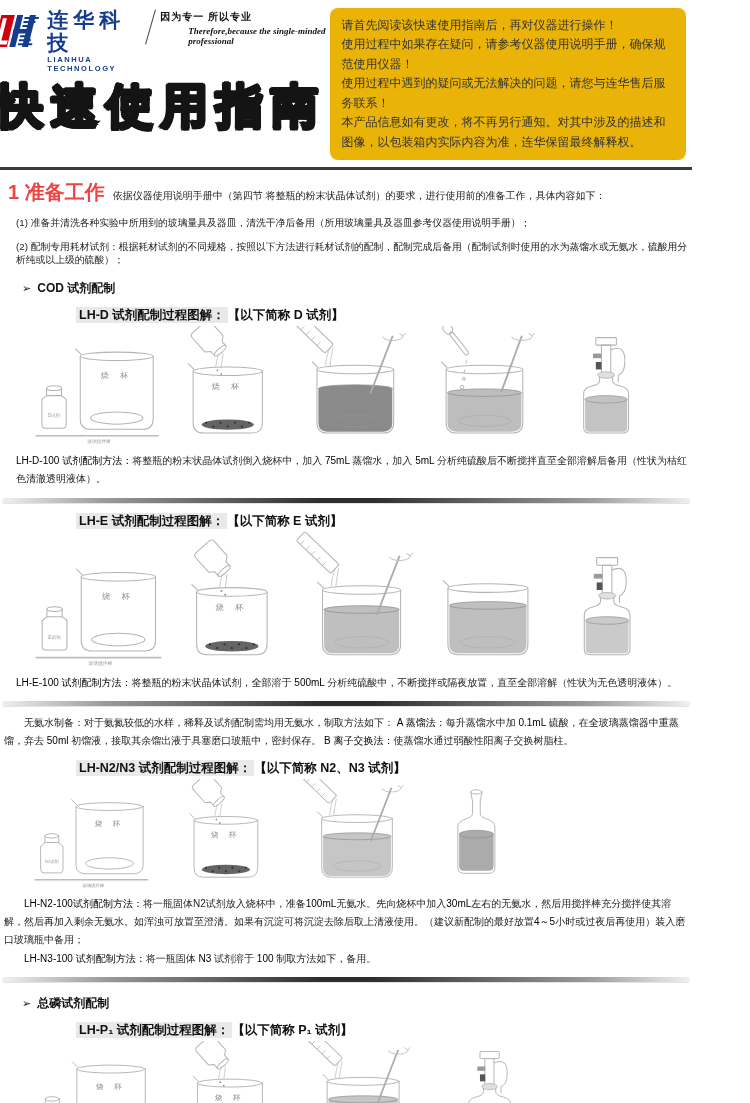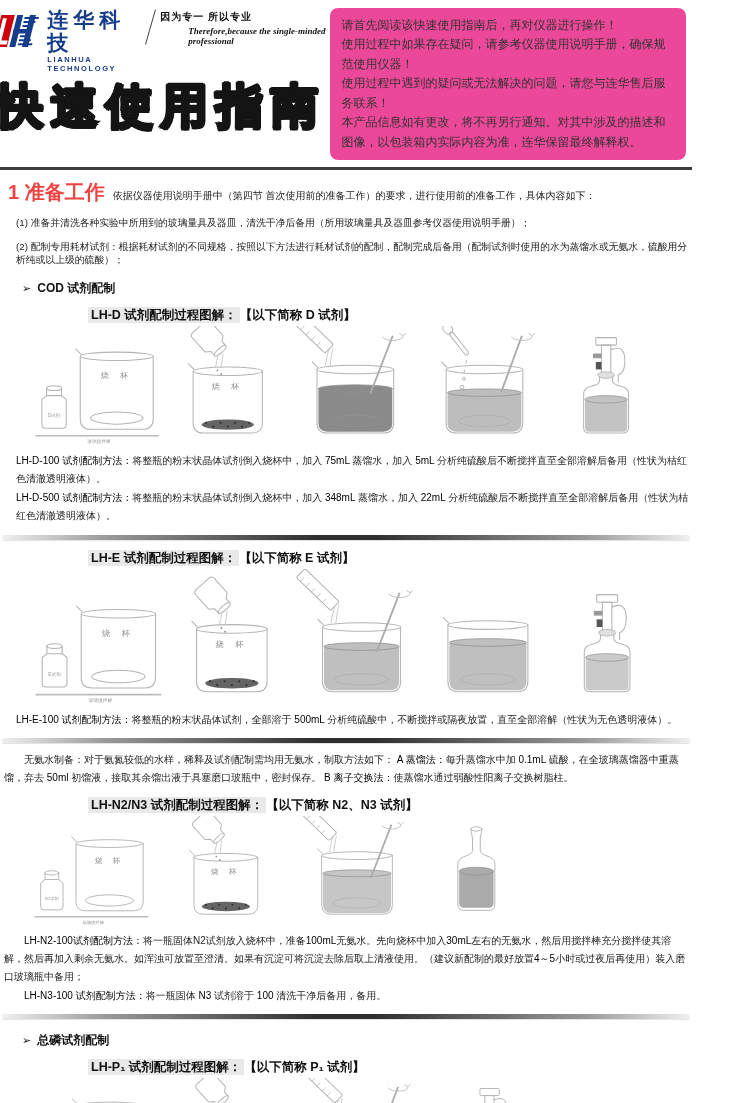--- a/index.html
+++ b/index.html
@@ -15,31 +15,31 @@
   .logo-text{margin-left:4px;}
   .logo-cn{color:#163c8c;font-size:21px;font-weight:bold;letter-spacing:5px;line-height:1.1;}
   .logo-en{color:#163c8c;font-size:7.5px;font-weight:bold;letter-spacing:1.6px;margin-top:1px;}
   .logo-slash{width:1px;height:36px;background:#444;transform:rotate(16deg);margin:1px 9px 0 10px;}
   .slogan{padding-top:2px;}
   .slogan-cn{font-size:10px;font-weight:bold;color:#111;letter-spacing:1px;}
   .slogan-en{font-size:9px;font-weight:bold;font-style:italic;color:#111;font-family:"Liberation Serif","DejaVu Serif",serif;margin-top:2px;margin-left:28px;}
   .main-title{margin:8px 0 0 -4px;font-size:47px;font-weight:900;line-height:1.05;letter-spacing:8px;color:#fff;
     -webkit-text-stroke:2.3px #141414;
     text-shadow:2px 0 0 #141414,-2px 0 0 #141414,0 2px 0 #141414,0 -2px 0 #141414,1.5px 1.5px 0 #141414,-1.5px -1.5px 0 #141414,1.5px -1.5px 0 #141414,-1.5px 1.5px 0 #141414;}
-  .notice{width:414px;background:#ec4899;border-radius:8px;padding:8px 12px;font-size:12px;line-height:1.62;color:#333;margin-top:2px;}
+  .notice{width:414px;background:#eab308;border-radius:8px;padding:8px 12px;font-size:12px;line-height:1.62;color:#333;margin-top:2px;}
   .hr{height:2.5px;background:#3c3c3c;margin-top:7px;}
 
   
   .sec1{display:flex;align-items:baseline;margin:9px 8px 0 8px;}
   .sec1-title{font-size:20px;font-weight:bold;color:#ef4444;white-space:nowrap;}
   .sec1-intro{font-size:10px;margin-left:8px;color:#222;}
   .para{font-size:9.8px;margin:11px 4px 0 16px;color:#222;}
   .bullet{margin:13px 0 0 22px;font-size:12px;font-weight:bold;color:#111;}
   .bullet .arr{margin-right:6px;font-size:11px;}
-  .subhead{margin:10px 0 0 48px;font-size:12.5px;font-weight:bold;color:#111;padding-left:40px;}
+  .subhead{margin:10px 0 0 36px;font-size:12.5px;font-weight:bold;color:#111;padding-left:40px;}
   .subhead .hl{background:#e9e9e9;padding:1px 3px;}
   .methods{margin:4px 2px 0 16px;}
   .mline{font-size:10px;line-height:1.85;color:#222;}
   .mline .b,.rich .b{font-weight:normal;color:#000;}
   .rich{font-size:10px;line-height:1.8;color:#222;margin:8px 4px 0 4px;text-indent:2em;}
   .divider{height:5px;margin:9px 2px 2px 2px;border-radius:2px;
     background:linear-gradient(90deg,#f0f0f0 0%,#9a9a9a 15%,#2e2e2e 46%,#2e2e2e 54%,#9a9a9a 85%,#f0f0f0 100%);
     box-shadow:0 1px 0 #e4e4e4;}
 
   
@@ -90,21 +90,21 @@
       <div class="notice-line">请首先阅读该快速使用指南后，再对仪器进行操作！</div>
       <div class="notice-line">使用过程中如果存在疑问，请参考仪器使用说明手册，确保规范使用仪器！</div>
       <div class="notice-line">使用过程中遇到的疑问或无法解决的问题，请您与连华售后服务联系！</div>
       <div class="notice-line">本产品信息如有更改，将不再另行通知。对其中涉及的描述和图像，以包装箱内实际内容为准，连华保留最终解释权。</div>
     </div>
   </div>
   <div class="hr"></div>
 
   <div class="sec1">
     <span class="sec1-title">1 准备工作</span>
-    <span class="sec1-intro">依据仪器使用说明手册中（第四节 首次使用前的准备工作）的要求，进行使用前的准备工作，具体内容如下：</span>
+    <span class="sec1-intro">依据仪器使用说明手册中（第四节 将整瓶的粉末状晶体试剂）的要求，进行使用前的准备工作，具体内容如下：</span>
   </div>
   <div class="para">(1) 准备并清洗各种实验中所用到的玻璃量具及器皿，清洗干净后备用（所用玻璃量具及器皿参考仪器使用说明手册）；</div>
   <div class="para">(2) 配制专用耗材试剂：根据耗材试剂的不同规格，按照以下方法进行耗材试剂的配制，配制完成后备用（配制试剂时使用的水为蒸馏水或无氨水，硫酸用分析纯或以上级的硫酸）；</div>
 
   <div class="bullet">
     <span class="arr">➢</span><span>COD 试剂配制</span>
   </div>
 
   <div class="subhead">
     <span class="hl">LH-D 试剂配制过程图解：</span><span>【以下简称 D 试剂】</span>
@@ -189,21 +189,20 @@
         <rect x="46" y="29" width="9" height="5" fill="#9a9a9a"></rect>
         <rect x="49" y="38" width="6" height="8" fill="#555"></rect>
         <ellipse cx="60" cy="52" rx="9" ry="3.5" fill="#e0e0e0" stroke="#b4b4b4" stroke-width="0.9"></ellipse>
         <path d="M53,54 v4 q0,4 -9,6 q-8,2 -8,8 v36 q0,6 6,6 h36 q6,0 6,-6 v-36 q0,-6 -8,-8 q-9,-2 -9,-6 v-4" stroke="#b4b4b4" stroke-width="1.1" fill="none" stroke-linecap="round" stroke-linejoin="round"></path>
         <path d="M37.5,78 L37.5,108 q0,4.5 4.5,4.5 h36 q4.5,0 4.5,-4.5 L82.5,78 Z" fill="#c3c3c3"></path>
         <ellipse cx="60" cy="78" rx="22.5" ry="4" fill="#c3c3c3" stroke="#979797" stroke-width="0.8"></ellipse>
       </svg>
     </div>
   <div class="methods">
     <div class="mline"><span class="b">LH-D-100 试剂配制方法：</span><span>将整瓶的粉末状晶体试剂倒入烧杯中，加入 </span><span class="b">75mL</span><span> 蒸馏水，加入 </span><span class="b">5mL</span><span> 分析纯硫酸后不断搅拌直至全部溶解后备用（性状为桔红色清澈透明液体）。</span></div>
-    <div class="mline"><span class="b">LH-D-500 试剂配制方法：</span><span>将整瓶的粉末状晶体试剂倒入烧杯中，加入 </span><span class="b">348mL</span><span> 蒸馏水，加入 </span><span class="b">22mL</span><span> 分析纯硫酸后不断搅拌直至全部溶解后备用（性状为桔红色清澈透明液体）。</span></div>
   </div>
   <div class="divider"></div>
 
   <div class="subhead">
     <span class="hl">LH-E 试剂配制过程图解：</span><span>【以下简称 E 试剂】</span>
   </div>
   <div class="figrow row-e">
       <svg viewBox="0 0 150 130" preserveAspectRatio="xMidYMax meet" style="height:100%">
         <ellipse cx="30" cy="66" rx="8" ry="2.5" stroke="#b4b4b4" stroke-width="1.1" fill="none" stroke-linecap="round" stroke-linejoin="round"></ellipse>
         <path d="M22,66 v8 M38,66 v8" stroke="#b4b4b4" stroke-width="1.1" fill="none" stroke-linecap="round" stroke-linejoin="round"></path>
@@ -345,21 +344,21 @@
       </svg>
       <svg viewBox="0 0 110 130" preserveAspectRatio="xMidYMax meet" style="height:100%">
         <ellipse cx="55" cy="15" rx="6.5" ry="2.5" stroke="#b4b4b4" stroke-width="1.1" fill="none" stroke-linecap="round" stroke-linejoin="round"></ellipse>
         <path d="M48.5,15 l2,11 M61.5,15 l-2,11" stroke="#b4b4b4" stroke-width="1.1" fill="none" stroke-linecap="round" stroke-linejoin="round"></path>
         <path d="M50.5,26 v14 q0,4 -8,6.5 q-9,3 -9,9 v47 q0,7 7,7 h29 q7,0 7,-7 v-47 q0,-6 -9,-9 q-8,-2.5 -8,-6.5 v-14" stroke="#b4b4b4" stroke-width="1.1" fill="none" stroke-linecap="round" stroke-linejoin="round"></path>
         <path d="M35,64 L35,101 q0,5.5 5.5,5.5 h29 q5.5,0 5.5,-5.5 L75,64 Z" fill="#ababab"></path>
         <ellipse cx="55" cy="64" rx="20" ry="4.5" fill="#ababab" stroke="#8f8f8f" stroke-width="0.8"></ellipse>
       </svg>
     </div>
   <div class="rich" style="margin-top:4px"><span class="b">LH-N2-100试剂配制方法：</span><span>将一瓶固体N2试剂放入烧杯中，准备</span><span class="b">100mL</span><span>无氨水。先向烧杯中加入</span><span class="b">30mL</span><span>左右的无氨水，然后用搅拌棒充分搅拌使其溶解，然后再加入剩余无氨水。如浑浊可放置至澄清。如果有沉淀可将沉淀去除后取上清液使用。（建议新配制的最好放置</span><span class="b">4～5</span><span>小时或过夜后再使用）装入磨口玻璃瓶中备用；</span></div>
-  <div class="rich" style="margin-top:1px"><span class="b">LH-N3-100 试剂配制方法：</span><span>将一瓶固体 </span><span class="b">N3</span><span> 试剂溶于 </span><span class="b">100</span><span> 清洗干净后备用，备用。</span></div>
+  <div class="rich" style="margin-top:1px"><span class="b">LH-N3-100 试剂配制方法：</span><span>将一瓶固体 </span><span class="b">N3</span><span> 试剂溶于 </span><span class="b">100</span><span> 制取方法如下，备用。</span></div>
   <div class="divider"></div>
 
   <div class="bullet">
     <span class="arr">➢</span><span>总磷试剂配制</span>
   </div>
   <div class="subhead">
     <span class="hl">LH-P₁ 试剂配制过程图解：</span><span>【以下简称 P₁ 试剂】</span>
   </div>
   <div class="figrow row-p">
       <svg viewBox="0 0 150 130" preserveAspectRatio="xMidYMax meet" style="height:100%">

